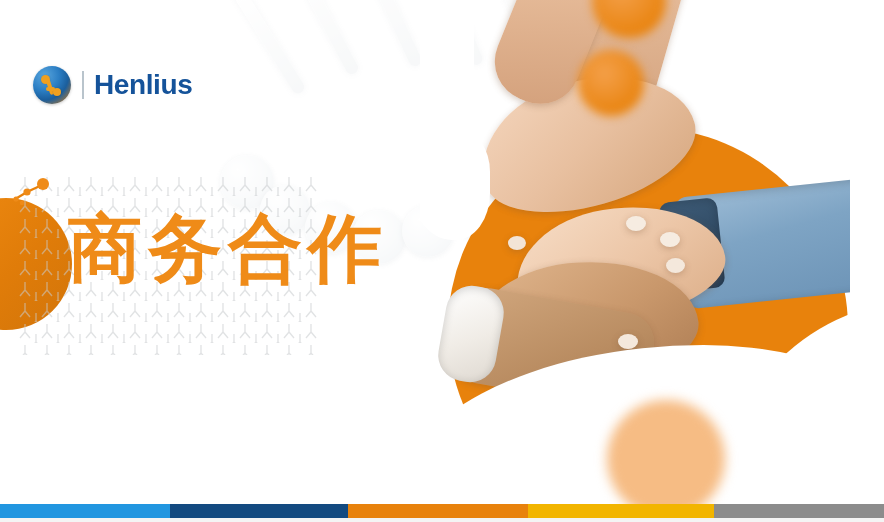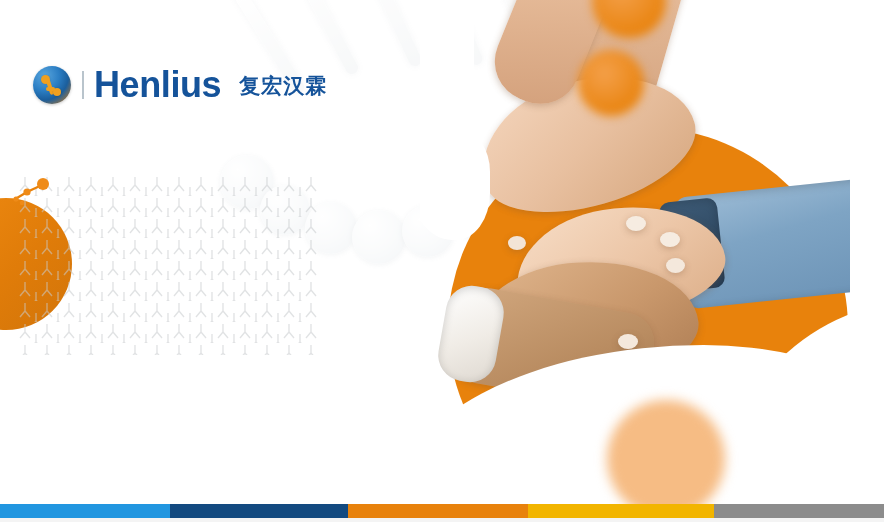--- a/index.html
+++ b/index.html
@@ -105,21 +105,21 @@
     position:absolute; border-radius:50%; background:#f0a020;
     box-shadow:0 0 2px rgba(0,0,0,.2);
   }
   .logo-mark .m-bar {
     position:absolute; background:#f0a020; border-radius:2px;
   }
   .logo-divider {
     width:2px; height:28px; background:#b9c4cc; margin:0 10px 0 11px;
   }
   .logo-en {
-    font-size:36px; font-weight:bold; color:#15539a;
+    font-size:28px; font-weight:bold; color:#15539a;
     letter-spacing:-0.4px; line-height:1;
   }
   .logo-cn {
     font-size:21px; font-weight:bold; color:#15539a;
     margin-left:18px; letter-spacing:1px; line-height:1;
   }
 
   
   .title-cn {
     position:absolute; left:68px; top:212px;
@@ -256,23 +256,23 @@
 
   <div class="logo-row">
     <div class="logo-mark">
       <span class="m-dot" style="left:8px;  top:9px;  width:9px;  height:9px;"></span>
       <span class="m-bar" style="left:15px; top:13px; width:4px;  height:16px; transform:rotate(-18deg);"></span>
       <span class="m-dot" style="left:20px; top:22px; width:8px;  height:8px;"></span>
       <span class="m-bar" style="left:13px; top:21px; width:9px;  height:3.5px;"></span>
     </div>
     <span class="logo-divider"></span>
     <span class="logo-en">Henlius</span>
-    <span class="logo-cn">复宏汉霖</span>
   </div>
 
+  <div class="title-cn">商务合作</div>
 
   <div class="bar-circle"></div>
   <div class="bottom-bar" id="bottom-bar">
       <div class="bar-seg" style="background: rgb(33, 150, 224); width: 170px;"></div>
       <div class="bar-seg" style="background: rgb(19, 74, 128); width: 178px;"></div>
       <div class="bar-seg" style="background: rgb(232, 130, 12); width: 180px;"></div>
       <div class="bar-seg" style="background: rgb(242, 181, 0); width: 186px;"></div>
       <div class="bar-seg" style="background: rgb(140, 140, 140); width: 170px;"></div>
     </div>
   <div class="bottom-pale"></div>

